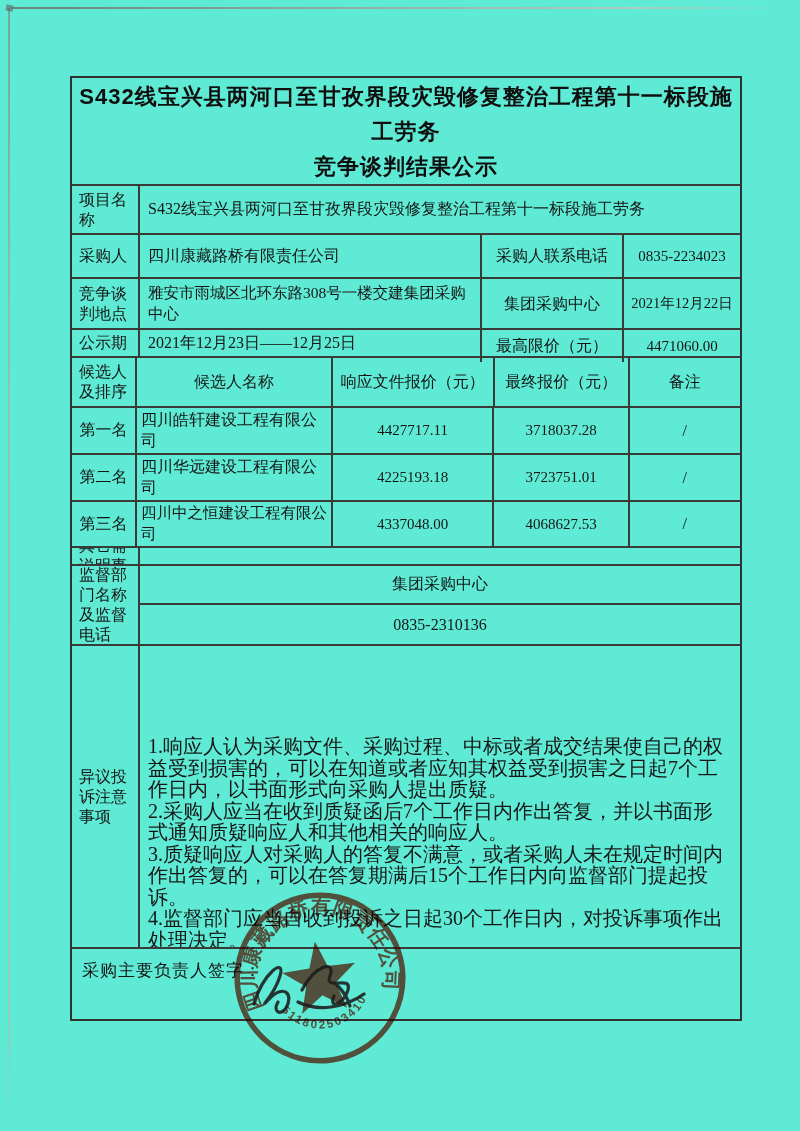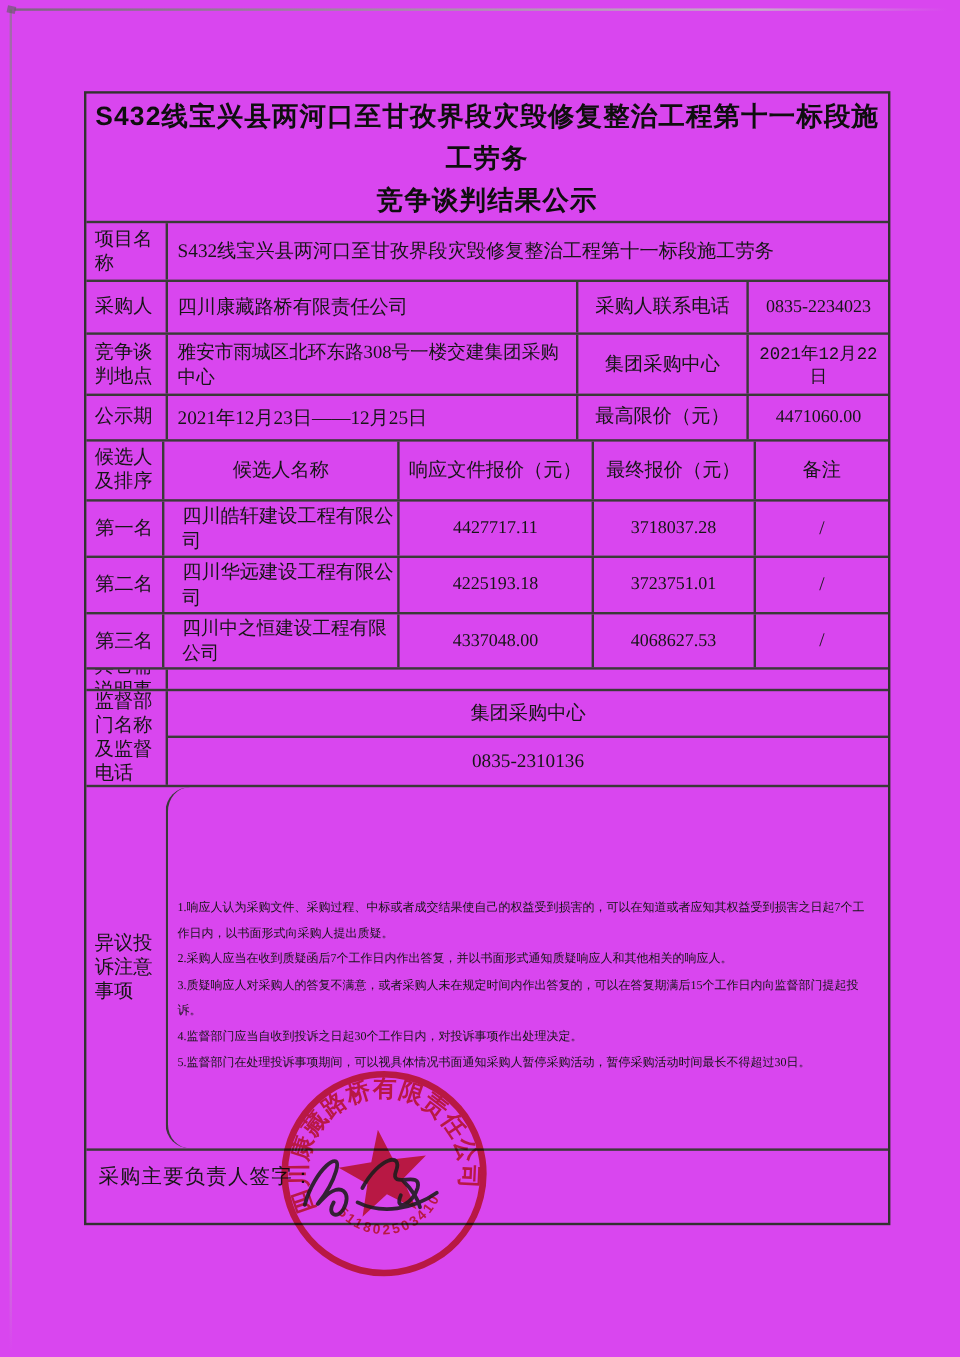--- a/index.html
+++ b/index.html
@@ -1,18 +1,18 @@
 <!DOCTYPE html>
 <html><head>
 <meta charset="utf-8">
 <style>
   html,body{margin:0;padding:0;background:#e9e9e7;}
   .sheet{
     position:relative;width:800px;height:1131px;margin:0 auto;
-    background:#d946ef;overflow:hidden;
+    background:#5eead4;overflow:hidden;
     font-family:"Liberation Serif","DejaVu Serif",serif;color:#161616;
   }
   
   .scan-top{position:absolute;left:12px;top:7px;width:778px;height:2px;
     background:linear-gradient(90deg,#6a6a68,#9f9f9c 45%,#c4c4c1 80%,rgba(200,200,197,0));opacity:.8;}
   .scan-left{position:absolute;left:8px;top:8px;width:2px;height:1118px;
     background:linear-gradient(180deg,#7d7d7b,#a7a7a4 30%,#b9b9b6 90%,rgba(190,190,187,0));opacity:.6;}
   .scan-corner{position:absolute;left:6px;top:5px;width:7px;height:6px;background:#5d5d5b;opacity:.6;transform:rotate(12deg);}
 
   
@@ -24,29 +24,29 @@
   .row{display:flex;flex:none;border-top:2px solid #3a3a38;box-sizing:border-box;}
   .row.first{border-top:none;}
   .cell{border-left:2px solid #3a3a38;box-sizing:border-box;display:flex;align-items:center;overflow:hidden;}
   .cell.cfirst{border-left:none;}
   .c0{width:66px;}  .c1{width:206px;} .c2{width:170px;}
   .c3{width:142px;} .c4{width:118px;} .cv{width:342px;} .fill{flex:1;}
   .lab{padding:2px 4px 2px 7px;font-size:16px;line-height:20px;}
   .val{padding-left:8px;font-size:16px;}
   .ctr{justify-content:center;text-align:center;padding:16px 3px;}
   .num{font-size:15px;}
-  .fit{font-size:14.5px;font-family:Liberation Mono, monospace;}
-  .name{padding-left:15px;font-size:16px;}
+  .fit{font-size:14.5px;}
+  .name{padding-left:4px;font-size:16px;}
 
   .title-row{
     height:106px;flex-direction:column;justify-content:center;align-items:center;
     font-family:"Liberation Sans","DejaVu Sans",sans-serif;font-weight:bold;
     font-size:22px;line-height:35px;letter-spacing:1px;text-align:center;color:#0e0e0e;
   }
-  .obj{display:block;padding:90px 14px 4px 8px;font-size:10px;line-height:21.5px;border-radius:20px;}
+  .obj{display:block;padding:90px 14px 4px 8px;font-size:20px;line-height:21.5px;}
   .obj-line{margin:0;}
   .sup-col{flex:1;display:flex;flex-direction:column;border-left:2px solid #3a3a38;box-sizing:border-box;}
   .sup-cell{display:flex;align-items:center;justify-content:center;font-size:16px;box-sizing:border-box;}
   .sup-top{height:37px;}
   .sup-bottom{flex:1;border-top:2px solid #3a3a38;}
   .sig-cell{padding-left:10px;font-size:17px;letter-spacing:1px;}
 
   
   .stamp{position:absolute;left:228px;top:886px;width:184px;height:184px;
     transform:rotate(-8deg);opacity:.88;mix-blend-mode:multiply;}
@@ -80,21 +80,21 @@
       <div class="cell c4 ctr num">0835-2234023</div>
     </div>
 
     <div class="row" style="height:51px">
       <div class="cell cfirst c0 lab">竞争谈判地点</div>
       <div class="cell cv val" style="font-size:15.5px">雅安市雨城区北环东路308号一楼交建集团采购中心</div>
       <div class="cell c3 ctr lab">集团采购中心</div>
       <div class="cell c4 ctr fit">2021年12月22日</div>
     </div>
 
-    <div class="row" style="height:38px">
+    <div class="row" style="height:28px">
       <div class="cell cfirst c0 lab">公示期</div>
       <div class="cell cv val">2021年12月23日——12月25日</div>
       <div class="cell c3 ctr lab">最高限价（元）</div>
       <div class="cell c4 ctr num">4471060.00</div>
     </div>
 
     <div class="row" style="height:50px">
       <div class="cell cfirst c0 lab">候选人及排序</div>
       <div class="cell c1 ctr">候选人名称</div>
       <div class="cell c2 ctr">响应文件报价（元）</div>

